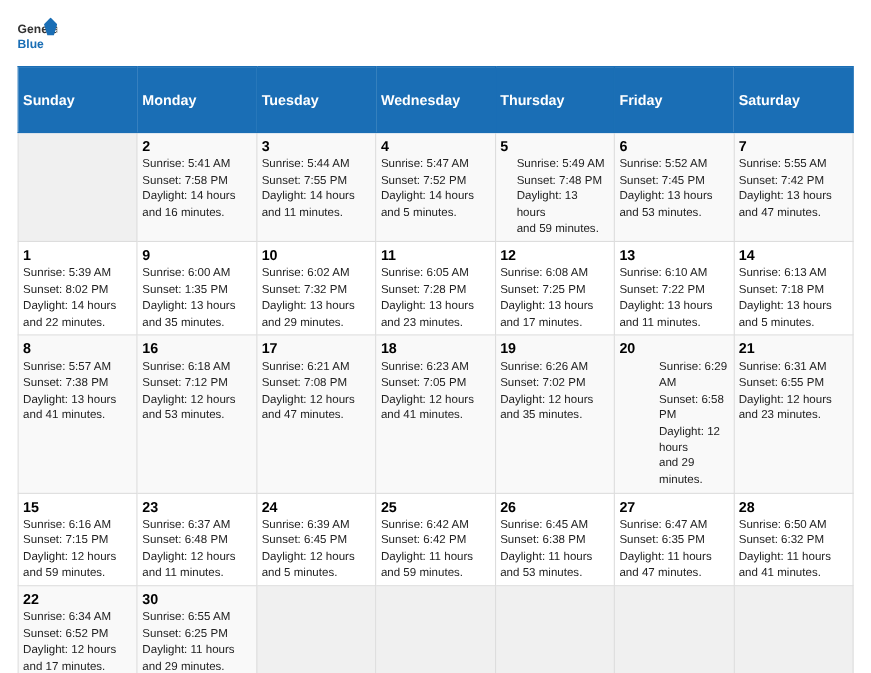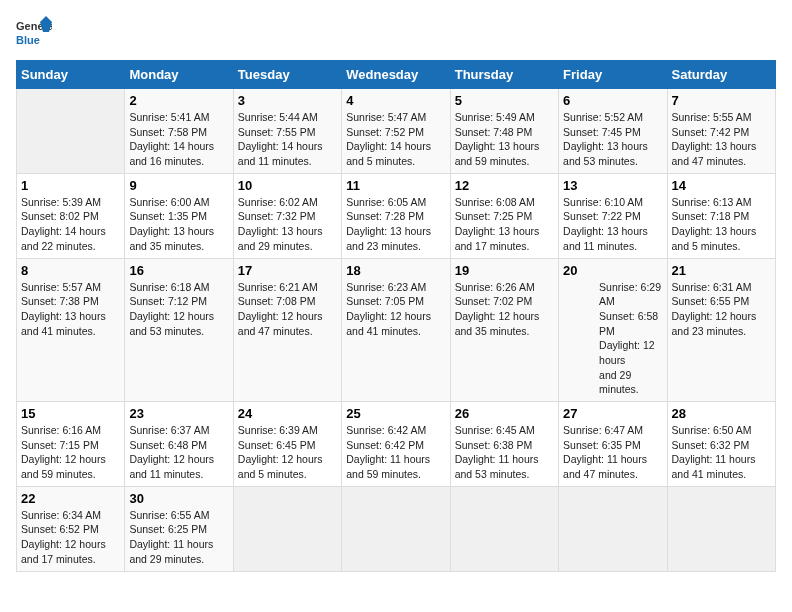--- a/index.html
+++ b/index.html
@@ -38,21 +38,21 @@
     table {
       width: 100%;
       border-collapse: collapse;
       font-size: 11px;
     }
     thead tr th {
       background: #1a6eb5;
       color: #fff;
       font-weight: bold;
       font-size: 13px;
-      padding: 6px 4px;
+      padding: 22px 4px;
       text-align: left;
       border: 1px solid #1a6eb5;
     }
     tbody tr td {
       vertical-align: top;
       padding: 4px 4px;
       border: 1px solid #ddd;
       width: 14.28%;
       min-height: 80px;
     }
@@ -127,21 +127,21 @@
         </td>
         <td>
           <span class="day-num">4</span>
           <div class="day-info" style="white-space: pre-line;">Sunrise: 5:47 AM
 Sunset: 7:52 PM
 Daylight: 14 hours
 and 5 minutes.</div>
         </td>
         <td>
           <span class="day-num">5</span>
-          <div class="day-info" style="white-space: pre-line;">Sunrise: 5:49 AM
+          <div class="day-info" style="white-space: pre-line; margin-left: 15px;">Sunrise: 5:49 AM
 Sunset: 7:48 PM
 Daylight: 13 hours
 and 59 minutes.</div>
         </td>
         <td>
           <span class="day-num">6</span>
           <div class="day-info" style="white-space: pre-line;">Sunrise: 5:52 AM
 Sunset: 7:45 PM
 Daylight: 13 hours
 and 53 minutes.</div>

